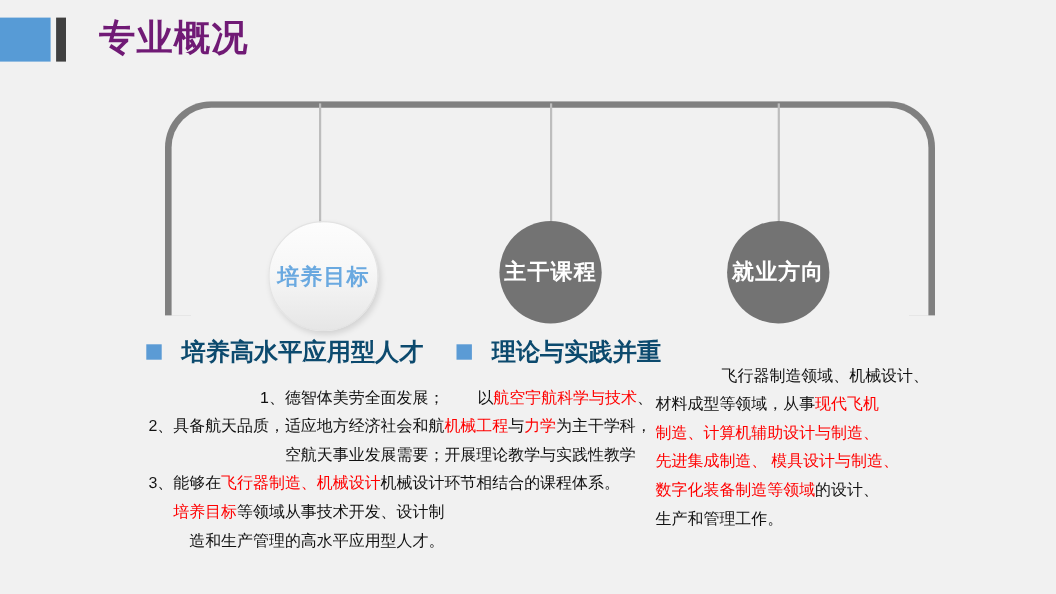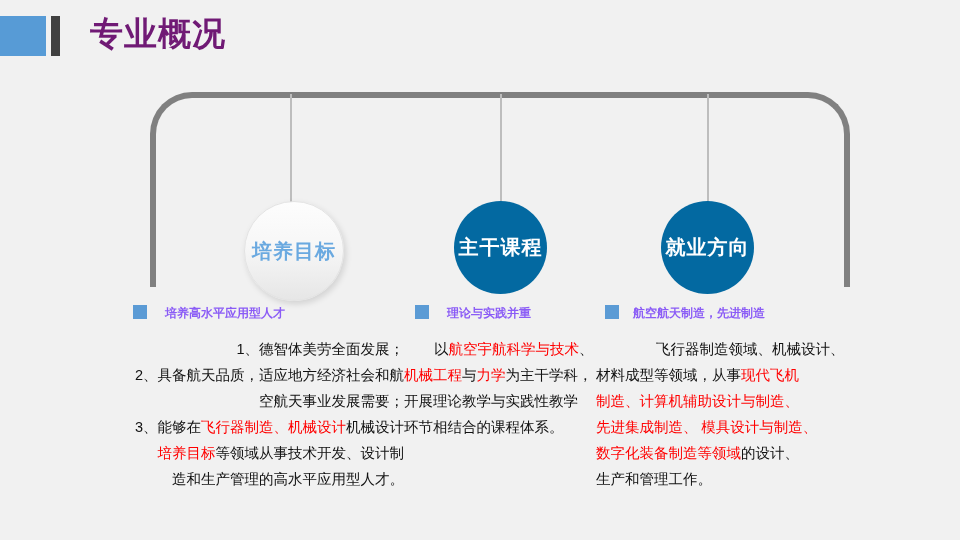--- a/index.html
+++ b/index.html
@@ -68,39 +68,40 @@
     letter-spacing:1px;
     white-space:nowrap;
   }
   .circle-light {
     background:linear-gradient(to bottom, #fdfdfd 0%, #f7f7f7 45%, #e6e6e6 100%);
     border:1px solid #e3e3e3;
     color:#6aa9e0;
     box-shadow:2px 3px 6px rgba(0,0,0,0.13);
   }
   .circle-blue {
-    background:#0369a1;
+    background:#737373;
     color:#ffffff;
     text-align:center;
   }
   .c1 { left:244px; top:201px; width:100px; height:100px; }
   .c2 { left:454px; top:201px; width: 93px; height: 93px; }
   .c3 { left:661px; top:201px; width: 93px; height: 93px; }
 
   
   .col { position:absolute; top:305px; }
   .col-1 { left:112px; width:292px; }
   .col-2 { left:404px; width:210px; }
   .col-3 { left:596px; width:290px; }
 
   .headline {
     display:flex;
-    font-size:12px;
+    align-items:center;
+    font-size:22px;
     font-weight:bold;
-    color:#8b5cf6;
+    color:#0c4a6e;
     white-space:nowrap;
     margin-bottom:14px;
   }
   .col-1 .headline { padding-left:21px; }
   .col-2 .headline { padding-left:11px; }
   .col-3 .headline { padding-left:9px; }
 
   .bullet-sq {
     width:14px; height:14px;
     background:#5b9bd5;
@@ -171,26 +172,22 @@
     </div>
     <div class="body-text">
       <span class="para para-indent"><span>以</span><span class="red">航空宇航科学与技术</span><span>、</span></span>
       <span class="para"><span class="red">机械工程</span><span>与</span><span class="red">力学</span><span>为主干学科，</span></span>
       <span class="para"><span>开展理论教学与实践性教学</span></span>
       <span class="para"><span>环节相结合的课程体系。</span></span>
     </div>
   </div>
 
   <div class="col col-3">
-    <div class="headline">
-      <span class="bullet-sq"></span>
-      <span>航空航天制造，先进制造</span>
-    </div>
     <div class="body-text">
-      <span class="para" style="padding-left:60px;"><span>飞行器制造领域、机械设计、</span></span>
+      <span class="para" style="padding-left:60px;margin-top:24px;"><span>飞行器制造领域、机械设计、</span></span>
       <span class="para"><span>材料成型等领域，从事</span><span class="red">现代飞机</span></span>
       <span class="para"><span class="red">制造、计算机辅助设计与制造、</span></span>
       <span class="para"><span class="red">先进集成制造、 模具设计与制造、</span></span>
       <span class="para"><span class="red">数字化装备制造等领域</span><span>的设计、</span></span>
       <span class="para"><span>生产和管理工作。</span></span>
     </div>
   </div>
 
 </div>
 

